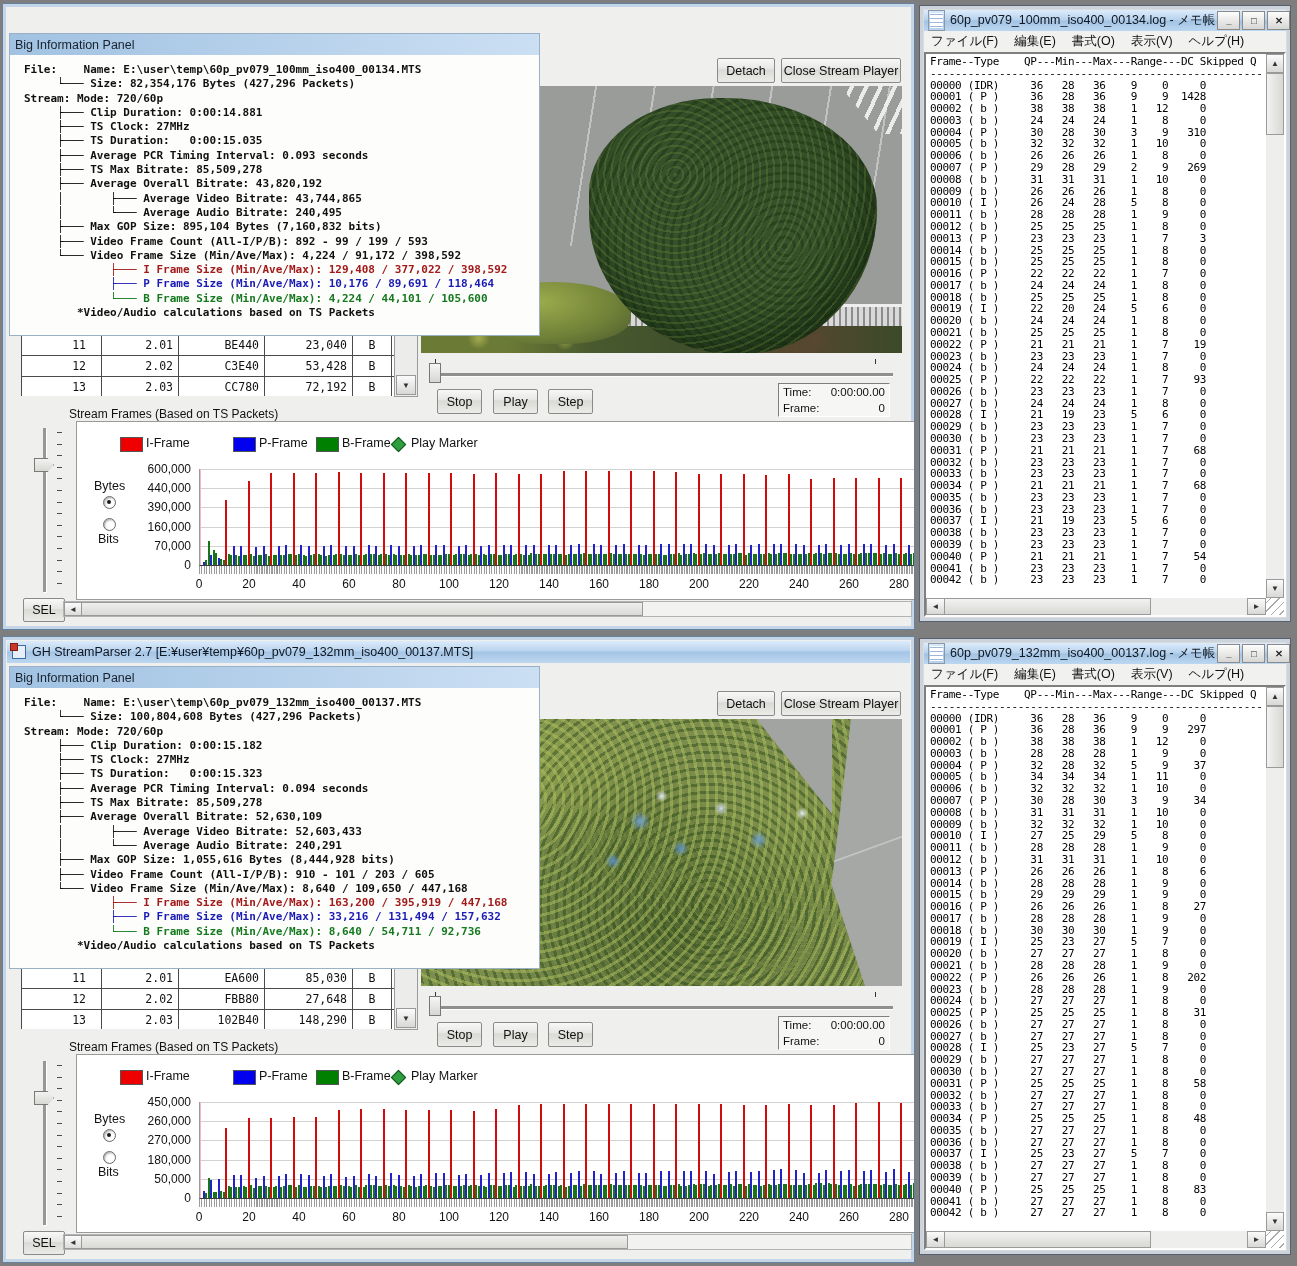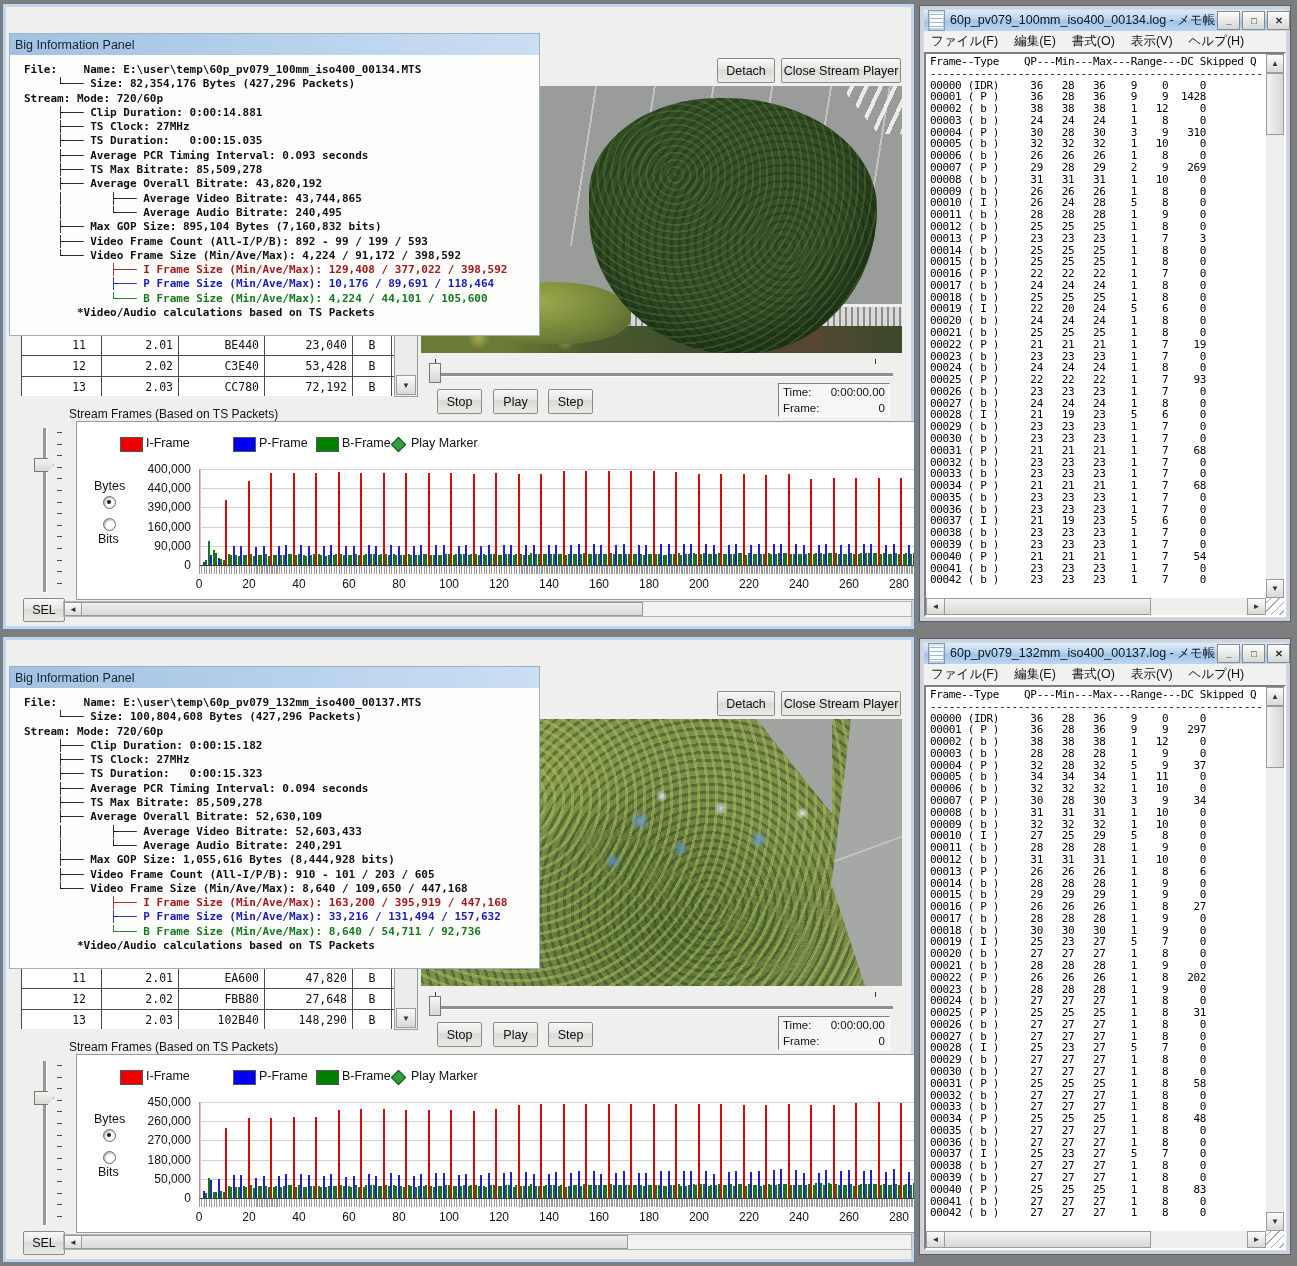--- a/index.html
+++ b/index.html
@@ -466,25 +466,25 @@
         <div class="bar bar-B" style="left: 697.5px; height: 10.9138px;"></div>
         <div class="bar bar-I" style="left: 700px; height: 86.88px;"></div>
         <div class="bar bar-B" style="left: 702.5px; height: 11.3707px;"></div>
         <div class="bar bar-B" style="left: 705px; height: 11.6537px;"></div>
         <div class="bar bar-P" style="left: 707.5px; height: 20.3606px;"></div>
         <div class="bar bar-B" style="left: 710px; height: 10.8754px;"></div>
         <div class="bar bar-B" style="left: 712.5px; height: 12.3201px;"></div>
         <div class="pmline" style="left: 0px; background: rgb(246, 184, 196);"></div>
       </div>
     <div class="xticks"></div>
-  <div class="ylab" style="left: 48px; top: 40px;">400,000</div>
+  <div class="ylab" style="left: 48px; top: 40px;">600,000</div>
       <div class="ylab" style="left: 48px; top: 59.2px;">440,000</div>
       <div class="ylab" style="left: 48px; top: 78.4px;">390,000</div>
       <div class="ylab" style="left: 48px; top: 97.6px;">160,000</div>
-      <div class="ylab" style="left: 48px; top: 116.8px;">90,000</div>
+      <div class="ylab" style="left: 48px; top: 116.8px;">70,000</div>
       <div class="ylab" style="left: 48px; top: 136px;">0</div>
       <div class="xlab" style="left: 107px;">0</div>
       <div class="xlab" style="left: 157px;">20</div>
       <div class="xlab" style="left: 207px;">40</div>
       <div class="xlab" style="left: 257px;">60</div>
       <div class="xlab" style="left: 307px;">80</div>
       <div class="xlab" style="left: 357px;">100</div>
       <div class="xlab" style="left: 407px;">120</div>
       <div class="xlab" style="left: 457px;">140</div>
       <div class="xlab" style="left: 507px;">160</div>
@@ -501,39 +501,43 @@
     <div class="vs-ticks"></div>
   </div>
   <div class="btn" style="left:20px;top:594px;width:40px;height:22px">SEL</div>
   <div class="hscroll">
     <div class="hs-arrow" style="left:0">◄</div>
     <div class="hs-thumb" style="left:17px;width:560px"></div>
   </div>
 </div>
 
 <div class="spwin" style="top:636px">
+  <div class="sp-title">
+    <span class="appicon"></span>
+    <span>GH StreamParser 2.7 [E:¥user¥temp¥60p_pv079_132mm_iso400_00137.MTS]</span>
+  </div>
   <div class="video v-bot">
     <div class="vb-blobs"></div>
     <div class="vb-tx"></div>
     <div class="vb-sky"></div>
     <div class="vb-pave2"></div>
     <div class="vb-pave"></div>
   </div>
   <div class="bp">
     <div class="bp-head">Big Information Panel</div>
     <div class="info"><div class="il c-k">File:    Name: E:\user\temp\60p_pv079_132mm_iso400_00137.MTS</div><div class="il c-k">     └─── Size: 100,804,608 Bytes (427,296 Packets)</div><div class="il c-k">Stream: Mode: 720/60p</div><div class="il c-k">     ├─── Clip Duration: 0:00:15.182</div><div class="il c-k">     ├─── TS Clock: 27MHz</div><div class="il c-k">     ├─── TS Duration:   0:00:15.323</div><div class="il c-k">     ├─── Average PCR Timing Interval: 0.094 seconds</div><div class="il c-k">     ├─── TS Max Bitrate: 85,509,278</div><div class="il c-k">     ├─── Average Overall Bitrate: 52,630,109</div><div class="il c-k">     │       ├─── Average Video Bitrate: 52,603,433</div><div class="il c-k">     │       └─── Average Audio Bitrate: 240,291</div><div class="il c-k">     ├─── Max GOP Size: 1,055,616 Bytes (8,444,928 bits)</div><div class="il c-k">     ├─── Video Frame Count (All-I/P/B): 910 - 101 / 203 / 605</div><div class="il c-k">     └─── Video Frame Size (Min/Ave/Max): 8,640 / 109,650 / 447,168</div><div class="il c-r">             ├─── I Frame Size (Min/Ave/Max): 163,200 / 395,919 / 447,168</div><div class="il c-p">             ├─── P Frame Size (Min/Ave/Max): 33,216 / 131,494 / 157,632</div><div class="il c-g">             └─── B Frame Size (Min/Ave/Max): 8,640 / 54,711 / 92,736</div><div class="il c-k">        *Video/Audio calculations based on TS Packets</div></div>
   </div>
   <div class="btn" style="left:714px;top:54px;width:56px;height:23px">Detach</div>
   <div class="btn" style="left:778px;top:54px;width:118px;height:23px">Close Stream Player</div>
   <div class="tbl">
       <div class="trow">
         <div class="tcell tc-pad" style="width: 80px;">11</div>
         <div class="tcell" style="width: 77px;">2.01</div>
         <div class="tcell" style="width: 86px;">EA600</div>
-        <div class="tcell" style="width: 88px;">47,820</div>
+        <div class="tcell" style="width: 88px;">85,030</div>
         <div class="tcell tc-c" style="width: 39px;">B</div>
       </div>
       <div class="trow">
         <div class="tcell tc-pad" style="width: 80px;">12</div>
         <div class="tcell" style="width: 77px;">2.02</div>
         <div class="tcell" style="width: 86px;">FBB80</div>
         <div class="tcell" style="width: 88px;">27,648</div>
         <div class="tcell tc-c" style="width: 39px;">B</div>
       </div>
       <div class="trow">

